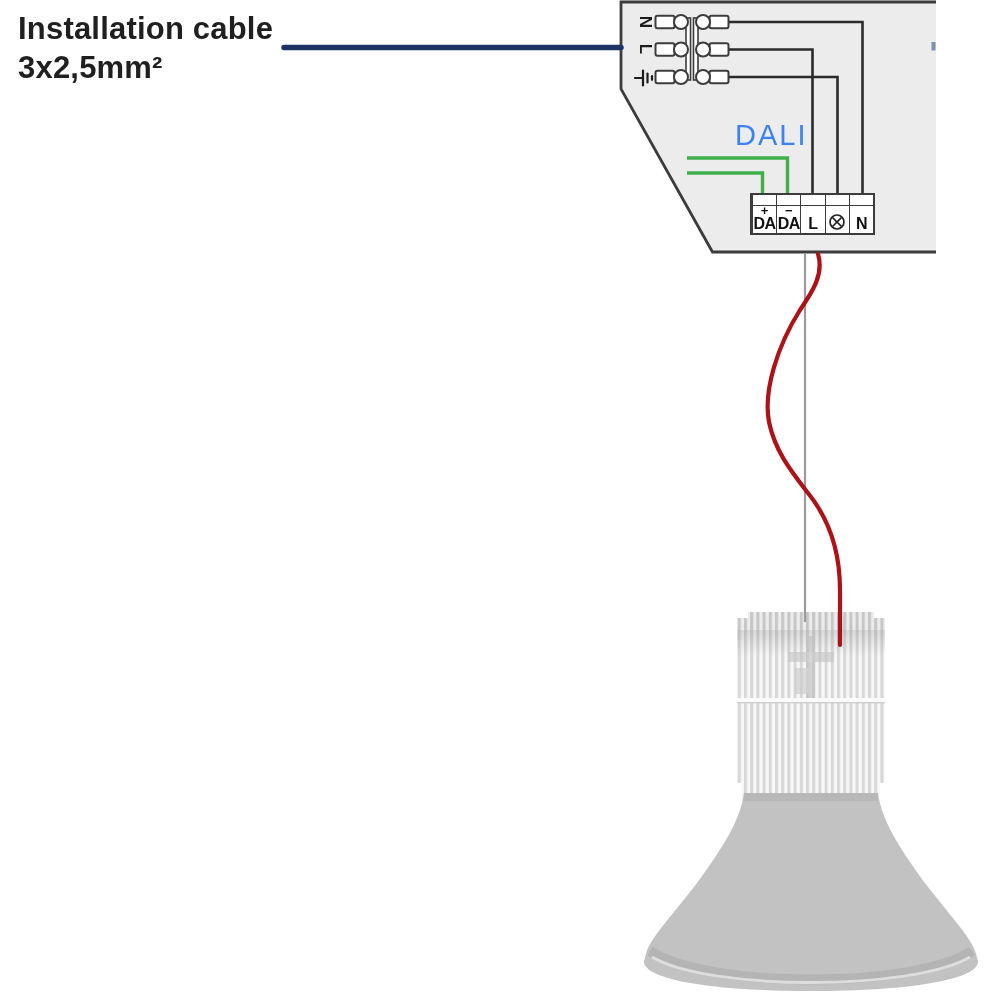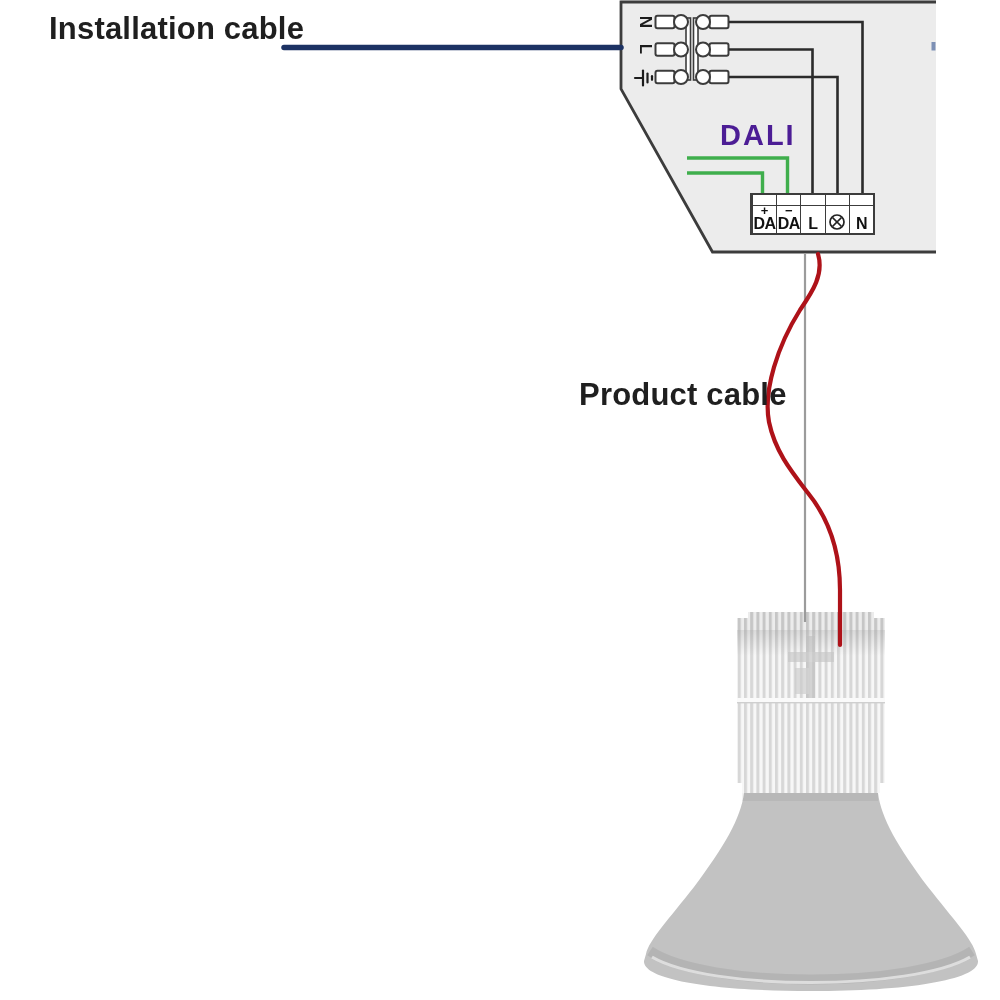--- a/index.html
+++ b/index.html
@@ -3,27 +3,27 @@
 <meta charset="utf-8">
 <style>
   html,body{margin:0;padding:0;background:#ffffff;}
   #stage{
     position:relative;width:1000px;height:1000px;overflow:hidden;background:#ffffff;
     font-family:"Liberation Sans","DejaVu Sans",sans-serif;color:#1f1f1f;
   }
   #diagram{position:absolute;left:0;top:0;}
   .big-label{
     position:absolute;font-size:31px;font-weight:600;line-height:39px;
-    color:#1f1f1f;letter-spacing:0.2px;white-space:nowrap;margin-left:31px;
+    color:#1f1f1f;letter-spacing:0.2px;white-space:nowrap;
   }
   #installation-label{left:18px;top:9px;}
   #product-label{left:548px;top:375px;}
   #dali-label{
-    position:absolute;left:720px;top:121px;font-size:29px;font-weight:700;
-    letter-spacing:2px;color:#4c1d95;line-height:29px;
+    position:absolute;left:735px;top:121px;font-size:29px;font-weight:400;
+    letter-spacing:2px;color:#3b82f6;line-height:29px;
   }
   .rot-label{
     position:absolute;width:20px;height:20px;display:flex;align-items:center;justify-content:center;
     font-size:17px;font-weight:bold;color:#1c1c1c;transform:rotate(90deg);line-height:20px;
   }
   #in-label-n{left:635px;top:12px;}
   #in-label-l{left:635px;top:39px;}
   #in-label-pe{position:absolute;left:632px;top:68px;width:22px;height:20px;}
   
   #terminal-block{
@@ -126,23 +126,23 @@
     </g>
 
     <line x1="805" y1="254" x2="805" y2="622" stroke="#9b9b9b" stroke-width="2.2"></line>
 
     <path fill="none" stroke="#ae1219" stroke-width="4.2" stroke-linecap="round" d="M818,254 C824,274 813,291 800,310 C778,345 763,390 769,422
              C775,451 791,471 808,493 C829,519 840,551 840,590 C840,612 840,633 840,645"></path>
   </svg>
 
   <div id="installation-label" class="big-label">
     <div>Installation cable</div>
+    <div>3x2,5mm²</div>
   </div>
 
-  <div id="product-label" class="big-label">Product cable</div>
 
   <div id="dali-label">DALI</div>
 
   <div id="in-label-n" class="rot-label">N</div>
   <div id="in-label-l" class="rot-label">L</div>
   <svg id="in-label-pe" width="22" height="20" viewBox="0 0 22 20">
     <g stroke="#1c1c1c" stroke-width="2.2" stroke-linecap="round">
       <line x1="3" y1="10" x2="11" y2="10"></line>
       <line x1="11" y1="2.5" x2="11" y2="17.5"></line>
       <line x1="15.5" y1="5.5" x2="15.5" y2="14.5"></line>

